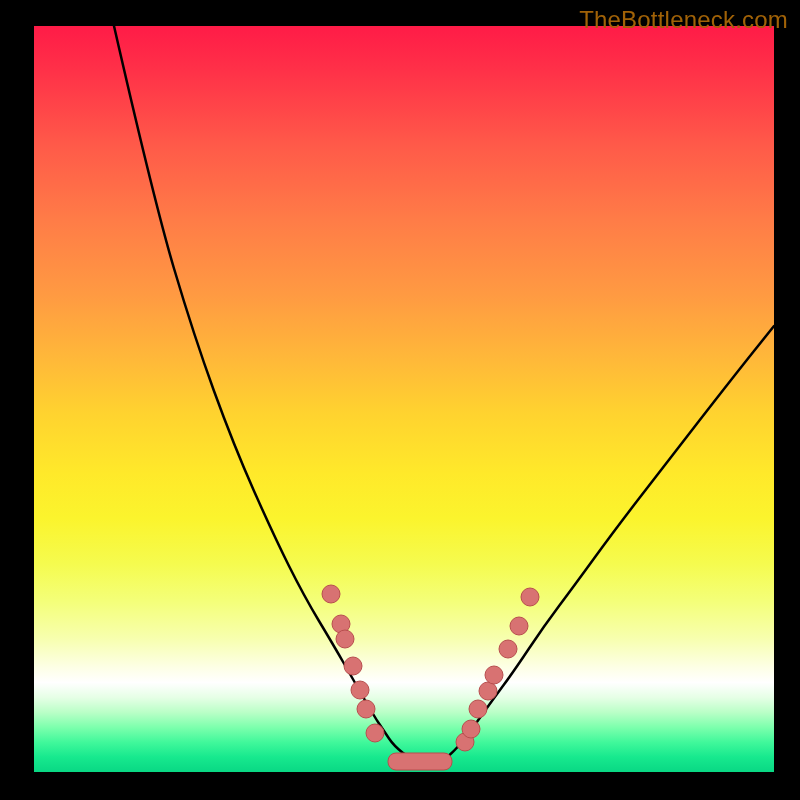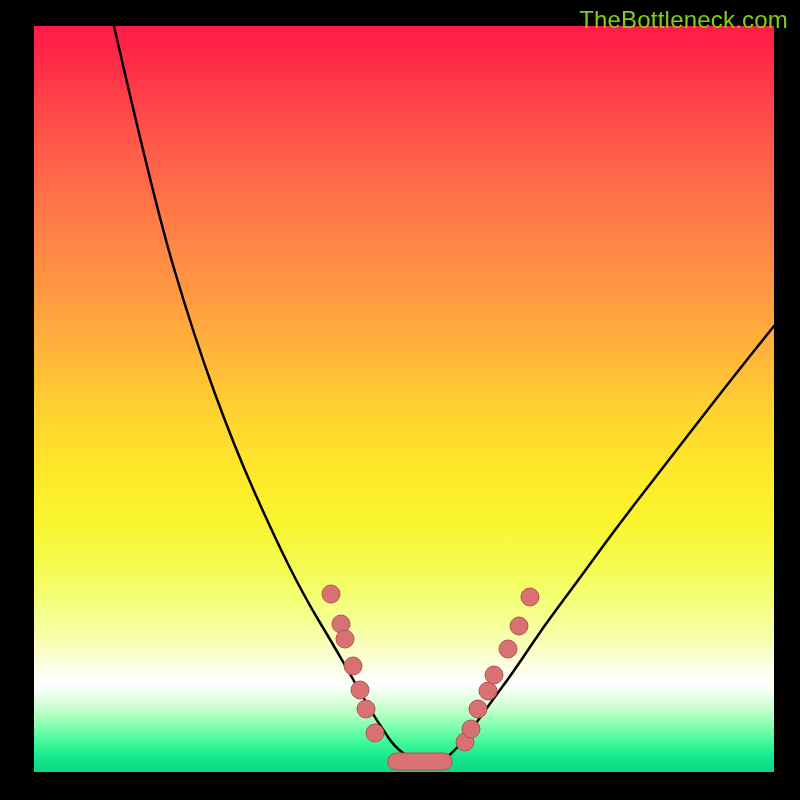--- a/index.html
+++ b/index.html
@@ -42,21 +42,21 @@
       #baffc7 92%,
       #7dffad 94%,
       #41f89b 96%,
       #17e98e 98%,
       #09d884 100%);
   }
   .watermark {
     position: absolute;
     top: 6px;
     right: 12px;
-    color: #84cc16;
+    color: #a16207;
     font-size: 24px;
     font-weight: 400;
     letter-spacing: 0.2px;
     user-select: none;
   }
   .curve-svg {
     position: absolute;
     left: 0; top: 0;
     width: 740px;
     height: 746px;

